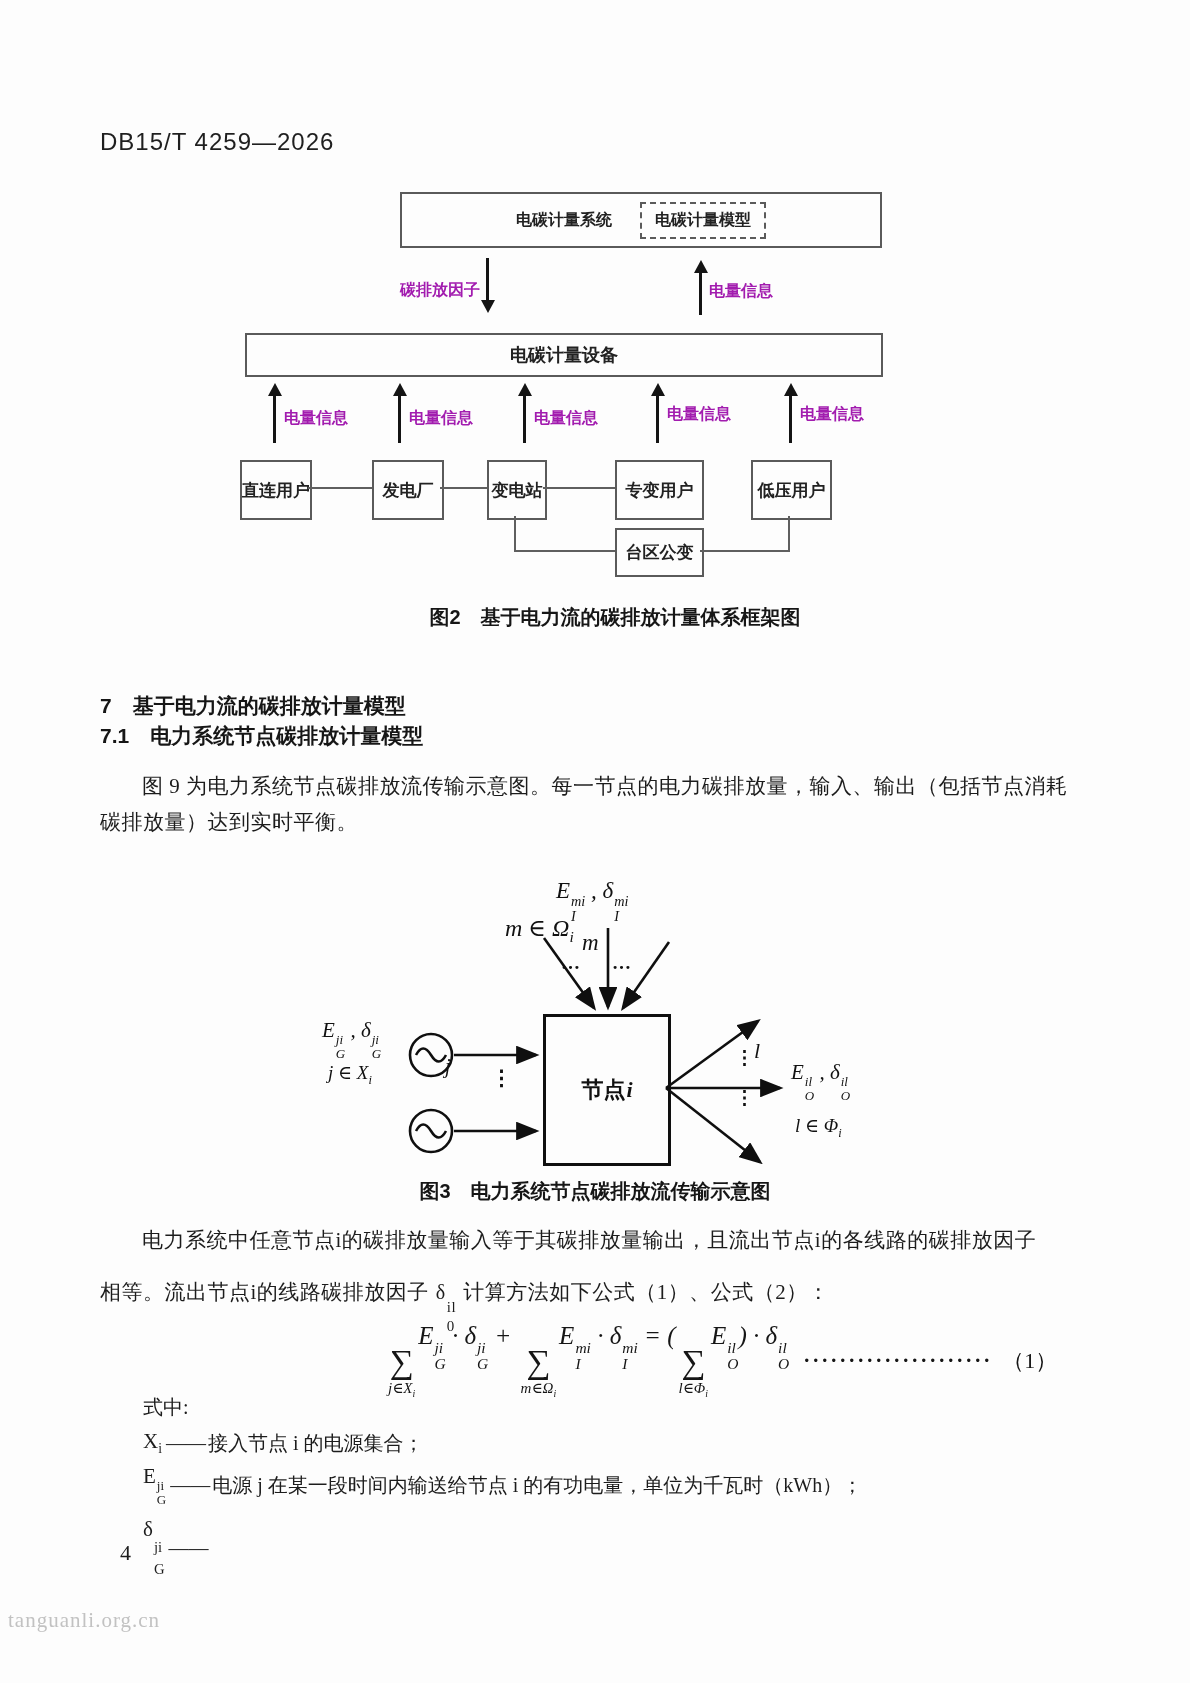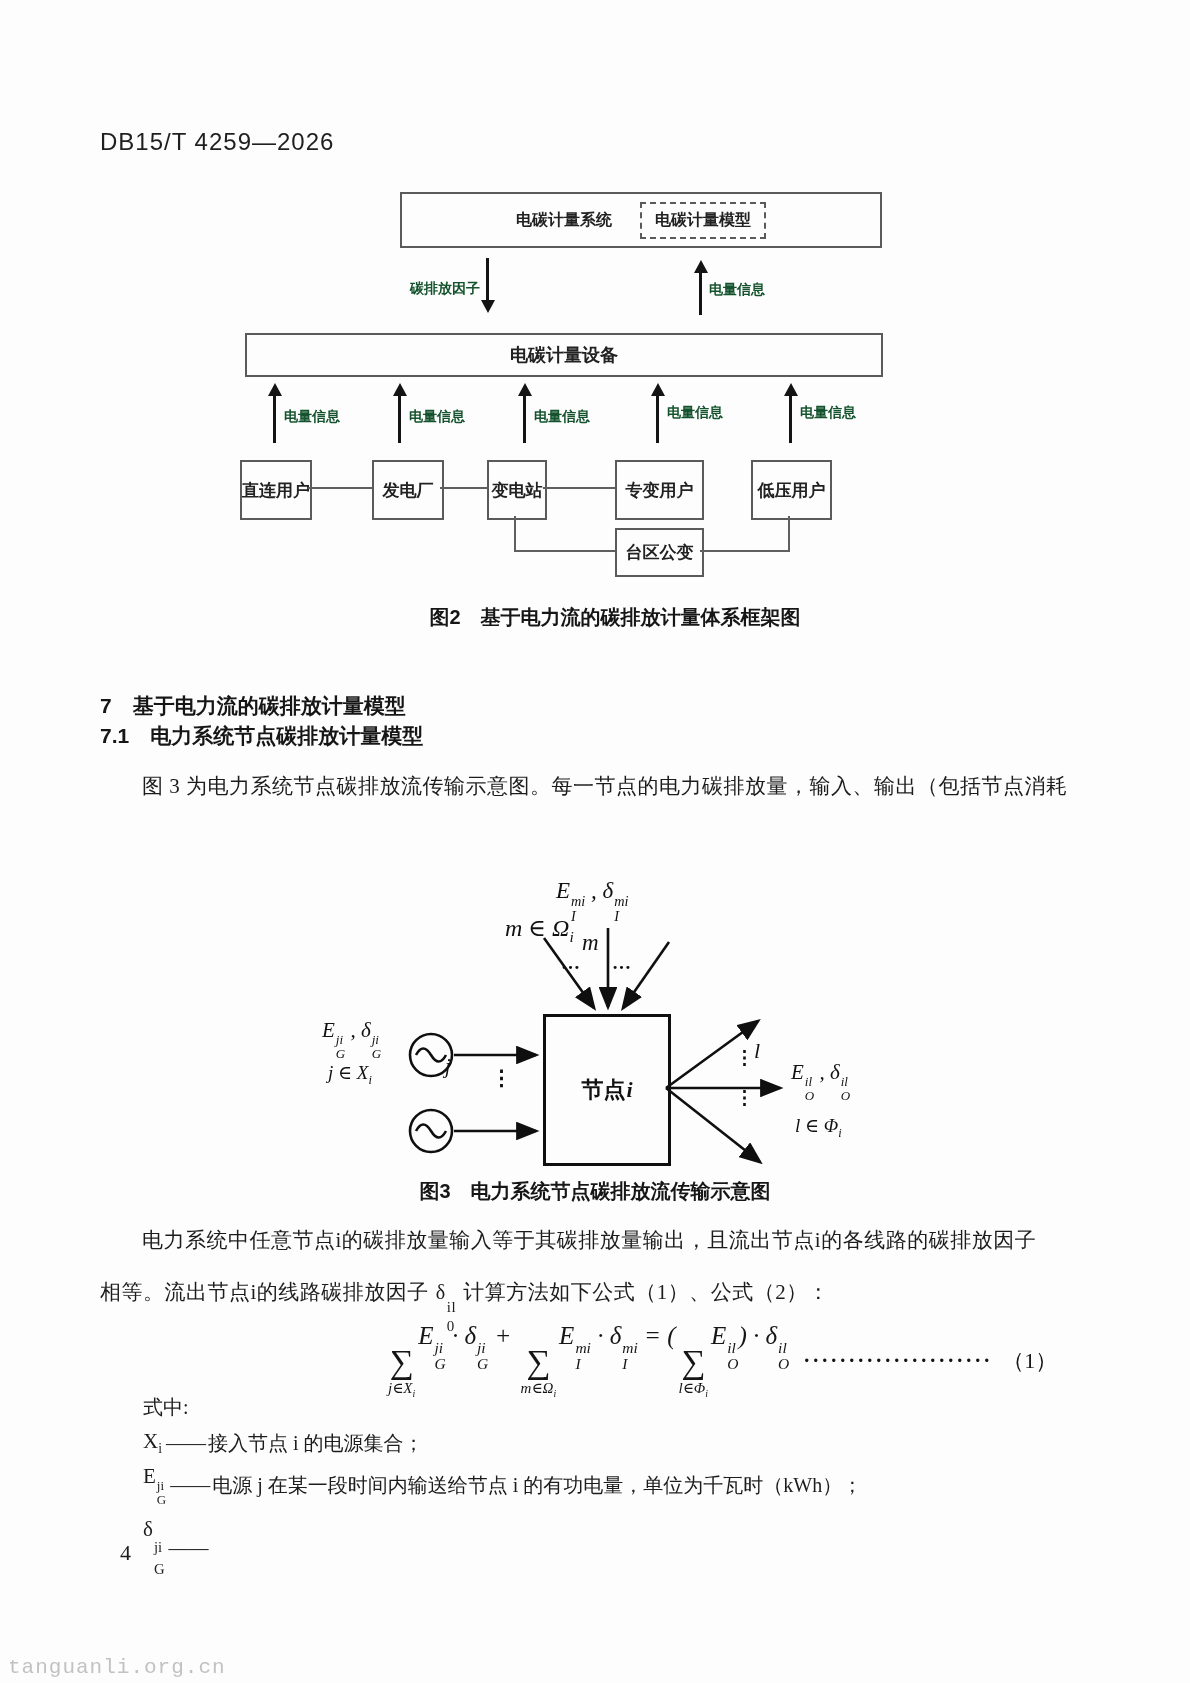--- a/index.html
+++ b/index.html
@@ -15,21 +15,21 @@
   
   .fig2{position:absolute;left:0;top:0;width:100%;height:600px;}
   .box{position:absolute;border:2px solid #5a5a5a;display:flex;align-items:center;justify-content:center;
        font-family:"Liberation Sans","DejaVu Sans",sans-serif;font-weight:700;color:#222;background:transparent;}
   .sysbox{left:400px;top:192px;width:478px;height:52px;font-size:16px;gap:28px;}
   .modelbox{position:static;border:2px dashed #5a5a5a;padding:6px 13px;font-size:16px;}
   .devbox{left:245px;top:333px;width:634px;height:40px;font-size:18px;}
   .entity{top:460px;height:56px;font-size:17px;}
   .taiqu{left:615px;top:528px;width:85px;height:45px;font-size:17px;}
   .lab{position:absolute;font-family:"Liberation Sans","DejaVu Sans",sans-serif;
-       font-weight:700;font-size:14px;color:#14532d;white-space:nowrap;}
+       font-weight:700;font-size:16px;color:#a21caf;white-space:nowrap;}
   .arr{position:absolute;width:3px;background:#141414;}
   .arr.down::after{content:"";position:absolute;bottom:-12px;left:50%;transform:translateX(-50%);
        border-left:7px solid transparent;border-right:7px solid transparent;border-top:13px solid #141414;}
   .arr.up::before{content:"";position:absolute;top:-12px;left:50%;transform:translateX(-50%);
        border-left:7px solid transparent;border-right:7px solid transparent;border-bottom:13px solid #141414;}
   .hline{position:absolute;height:2px;background:#5f5f5f;}
   .vline{position:absolute;width:2px;background:#5f5f5f;}
   
   .caption{position:absolute;left:0;width:100%;text-align:center;
        font-family:"Liberation Sans","DejaVu Sans",sans-serif;font-weight:700;font-size:20px;color:#161616;}
@@ -65,22 +65,22 @@
   .fnum{font-style:normal;font-size:22px;}
   
   .wherelist{position:absolute;left:143px;top:1394px;width:950px;font-size:20px;color:#1c1c1c;}
   .wl-intro{margin-bottom:8px;}
   .wl-item{display:flex;align-items:center;margin-top:7px;}
   .wl-term{font-size:21px;margin-right:2px;}
   .wl-item .dash{margin:0 2px;}
   .wl-item.tall{margin-top:10px;}
   .wl-item.tall .ss{font-size:0.7em;line-height:1.5;vertical-align:-1.05em;}
   .pageno{position:absolute;left:120px;top:1540px;font-size:22px;}
-  .watermark{position:absolute;left:8px;top:1656px;font-size:21px;color:#c2c2c2;letter-spacing:1px;
-       font-family:Liberation Mono, monospace;}
+  .watermark{position:absolute;left:8px;top:1608px;font-size:21px;color:#c2c2c2;letter-spacing:1px;
+       font-family:Liberation Serif, serif;}
 </style>
 </head>
 <body>
 
 <div class="page">
 
   <div class="doc-code">DB15/T 4259—2026</div>
 
   <div class="fig2">
     <div class="box sysbox">
@@ -122,21 +122,22 @@
     <div class="hline" style="left:700px;top:550px;width:90px;"></div>
     <div class="vline" style="left:788px;top:516px;height:36px;"></div>
   </div>
 
   <div class="caption" style="top:604px;padding-left:20px;">图2　基于电力流的碳排放计量体系框架图</div>
 
   <div class="h1" style="top:660px;margin-top:32px;">7　基于电力流的碳排放计量模型</div>
   <div class="h1" style="top:722px;">7.1　电力系统节点碳排放计量模型</div>
 
   <div class="body-text" style="top:768px;">
-    <div class="indent">图 3 为电力系统节点碳排放流传输示意图。每一节点的电力碳排放量，输入、输出（包括节点消耗</div>
+    <div class="indent">图 9 为电力系统节点碳排放流传输示意图。每一节点的电力碳排放量，输入、输出（包括节点消耗</div>
+    <div>碳排放量）达到实时平衡。</div>
   </div>
 
   <div class="fig3">
     <svg width="600" height="302" viewBox="0 0 600 302">
       <defs>
         <marker id="ah" viewBox="0 0 10 8" refX="8.5" refY="4" markerWidth="9" markerHeight="7.2" orient="auto-start-reverse">
           <path d="M0,0 L10,4 L0,8 z" fill="#0f0f0f"></path>
         </marker>
       </defs>
       <g stroke="#0f0f0f" stroke-width="2.6" fill="none">

